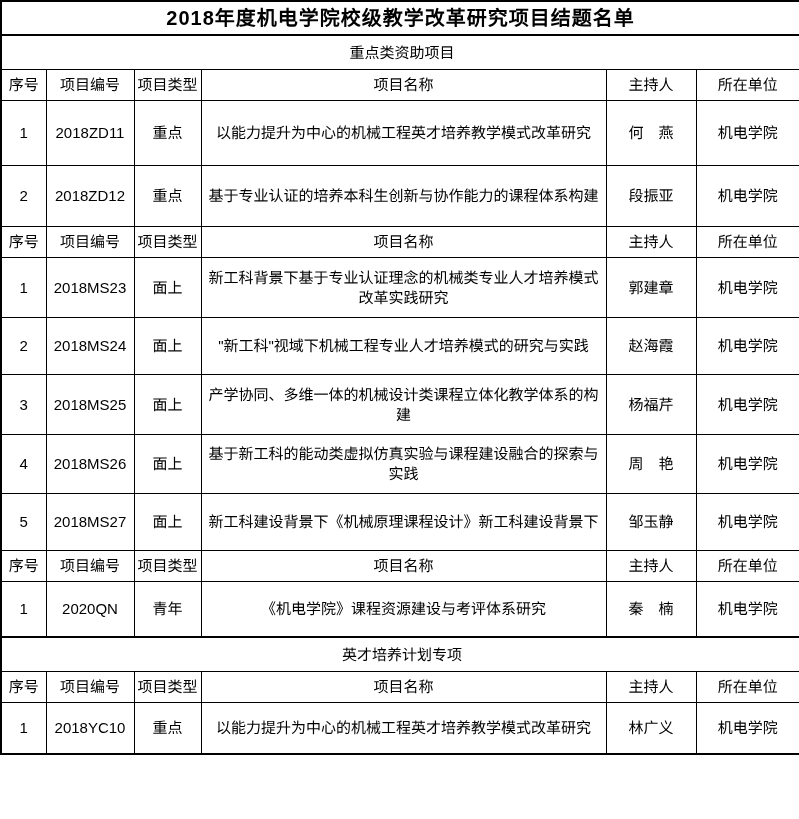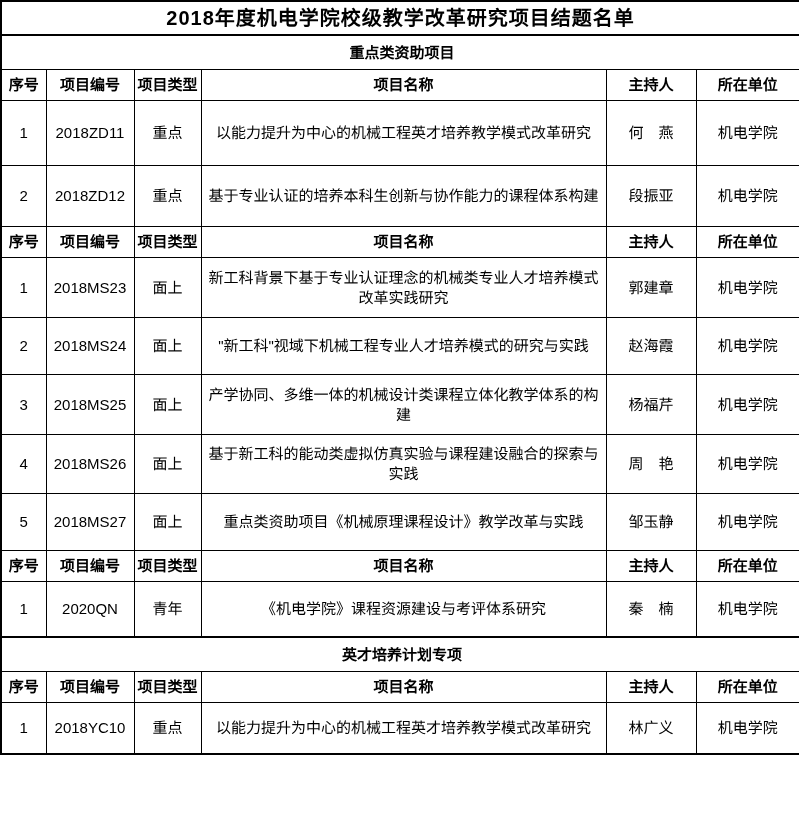--- a/index.html
+++ b/index.html
@@ -34,27 +34,27 @@
   tr.title-row td {
     height: 28px;
     font-size: 20px;
     font-weight: bold;
     letter-spacing: 1px;
     padding: 2px;
     border-radius: 17px;
   }
   tr.section-row td {
     height: 29px;
-    font-weight: bold;
+    font-weight: normal;
     border-top: 2px solid #000000;
     padding-left: 6px;
   }
   tr.head-row td {
     height: 26px;
-    font-weight: bold;
+    font-weight: normal;
   }
   tr.rh60 td { height: 60px; }
   tr.rh56 td { height: 56px; }
   tr.rh55 td { height: 55px; }
   tr.rh54 td { height: 54px; }
   tr.rh52 td { height: 52px; }
   tr.rh50 td { height: 50px; }
   tr.rh46 td { height: 46px; }
   td.name-cell { padding: 2px 6px; }
 </style>
@@ -142,21 +142,21 @@
     <td>2018MS26</td>
     <td>面上</td>
     <td class="name-cell">基于新工科的能动类虚拟仿真实验与课程建设融合的探索与实践</td>
     <td>周　艳</td>
     <td>机电学院</td>
   </tr>
   <tr class="rh52">
     <td>5</td>
     <td>2018MS27</td>
     <td>面上</td>
-    <td class="name-cell">重点类资助项目《机械原理课程设计》教学改革与实践</td>
+    <td class="name-cell">新工科建设背景下《机械原理课程设计》新工科建设背景下</td>
     <td>邹玉静</td>
     <td>机电学院</td>
   </tr>
 
   <tr class="head-row">
     <td>序号</td>
     <td>项目编号</td>
     <td>项目类型</td>
     <td>项目名称</td>
     <td>主持人</td>

